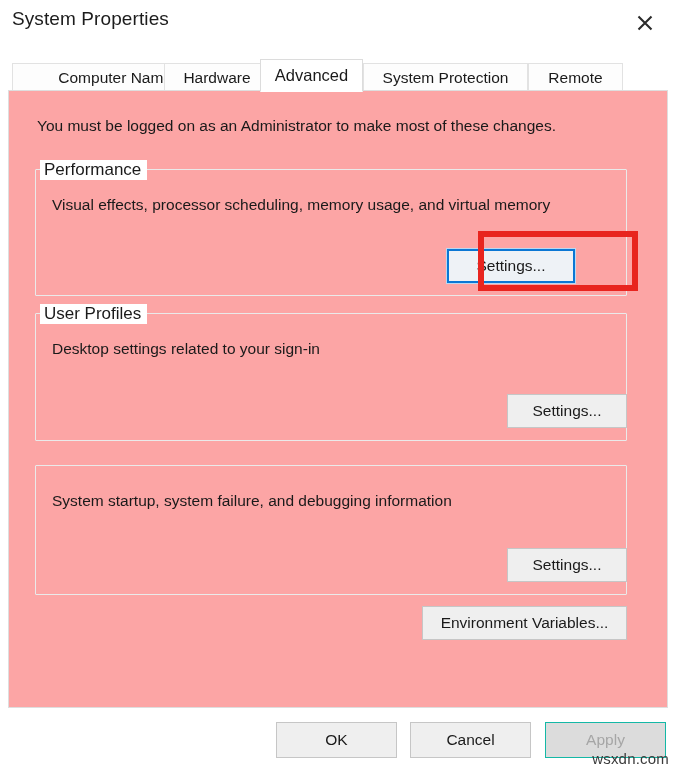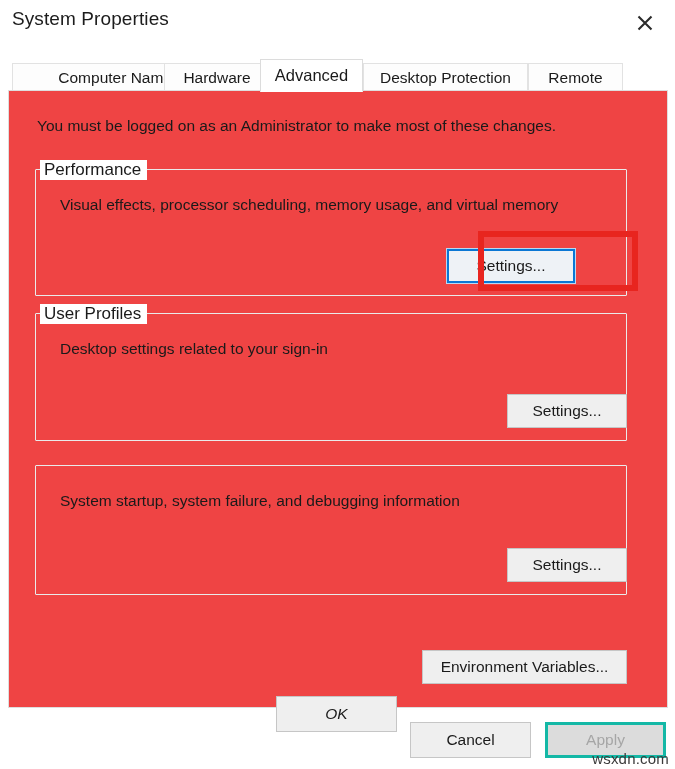--- a/index.html
+++ b/index.html
@@ -81,21 +81,21 @@
   }
 
   
   .panel {
     position: absolute;
     left: 8px;
     top: 90px;
     width: 660px;
     height: 618px;
     box-sizing: border-box;
-    background: #ef4444;
+    background: #fca5a5;
     border: 1px solid #dedede;
   }
   .admin-note {
     position: absolute;
     left: 28px;
     top: 26px;
     font-size: 15.5px;
     color: #1a1a1a;
     white-space: nowrap;
   }
@@ -117,21 +117,20 @@
     color: #1a1a1a;
     white-space: nowrap;
   }
   .group-desc {
     position: absolute;
     left: 16px;
     top: 26px;
     font-size: 15.5px;
     color: #1a1a1a;
     white-space: nowrap;
-    margin-left: 8px;
   }
 
   
   .btn {
     position: absolute;
     box-sizing: border-box;
     background: #efefef;
     border: 1px solid #c6c6c6;
     color: #1a1a1a;
     font-family: "Liberation Sans", sans-serif;
@@ -143,21 +142,21 @@
     cursor: default;
     padding: 0;
   }
   .btn.focused {
     background: #eef2f6;
     border: 2px solid #0b77d4;
     box-shadow: 0 0 0 1px #b9d8f2;
   }
   .btn.disabled {
     background: #dcdcdc;
-    border: 3px solid #14b8a6;
+    border: 1px solid #14b8a6;
     color: #a6a6a6;
   }
 
   
   .annotation-box {
     position: absolute;
     box-sizing: border-box;
     border: 6px solid #e8251f;
     background: transparent;
     z-index: 20;
@@ -193,21 +192,21 @@
   <div class="tab" style="left:4px;width:161px;justify-content:flex-end;">
     <span>Computer Name</span>
   </div>
   <div class="tab" style="left:156px;width:106px;">
     <span>Hardware</span>
   </div>
   <div class="tab selected" style="left:252px;width:103px;">
     <span>Advanced</span>
   </div>
   <div class="tab" style="left:355px;width:165px;">
-    <span>Desktop Protection</span>
+    <span>System Protection</span>
   </div>
   <div class="tab" style="left:520px;width:95px;">
     <span>Remote</span>
   </div>
 </div>
 
 <div class="panel">
 
   <div class="admin-note">You must be logged on as an Administrator to make most of these changes.</div>
 
@@ -227,27 +226,27 @@
     </button>
   </div>
 
   <div class="groupbox" style="left:26px; top:374px; width:592px; height:130px;">
     <div class="group-desc">System startup, system failure, and debugging information</div>
     <button class="btn" style="left:471px; top:82px; width:120px; height:34px;">
       <span>Settings...</span>
     </button>
   </div>
 
-  <button class="btn" style="left:413px; top:559px; width:205px; height:34px;text-align:center;">
+  <button class="btn" style="left:413px; top:515px; width:205px; height:34px;text-align:center;">
     <span>Environment Variables...</span>
   </button>
 
 </div>
 
-<button class="btn" style="left:276px; top:696px; width:121px; height:36px;font-style:italic;">
+<button class="btn" style="left:276px; top:722px; width:121px; height:36px;">
   <span>OK</span>
 </button>
 
 <button class="btn" style="left:410px; top:722px; width:121px; height:36px;">
   <span>Cancel</span>
 </button>
 
 <button class="btn disabled" style="left:545px; top:722px; width:121px; height:36px;">
   <span>Apply</span>
 </button>

